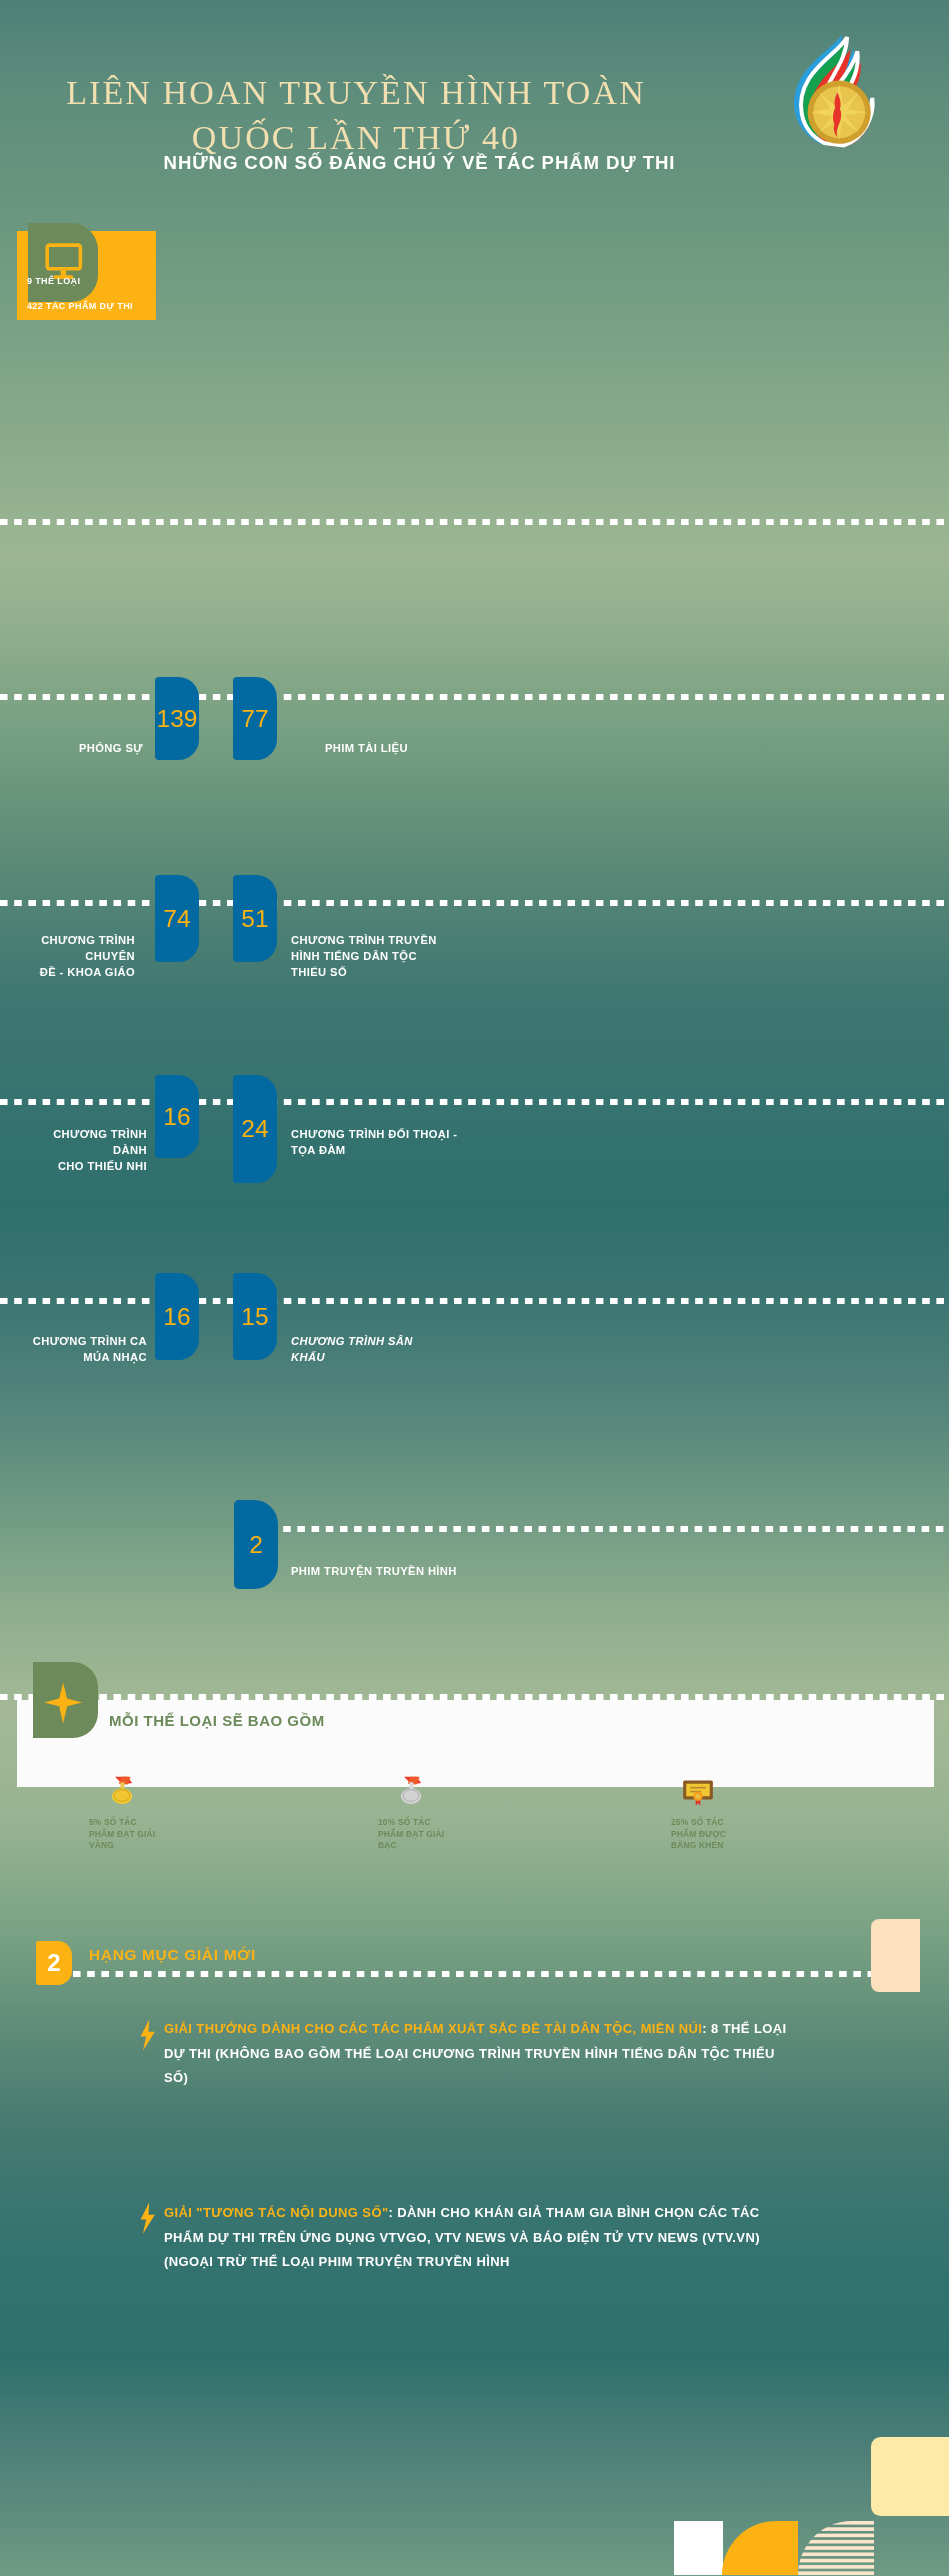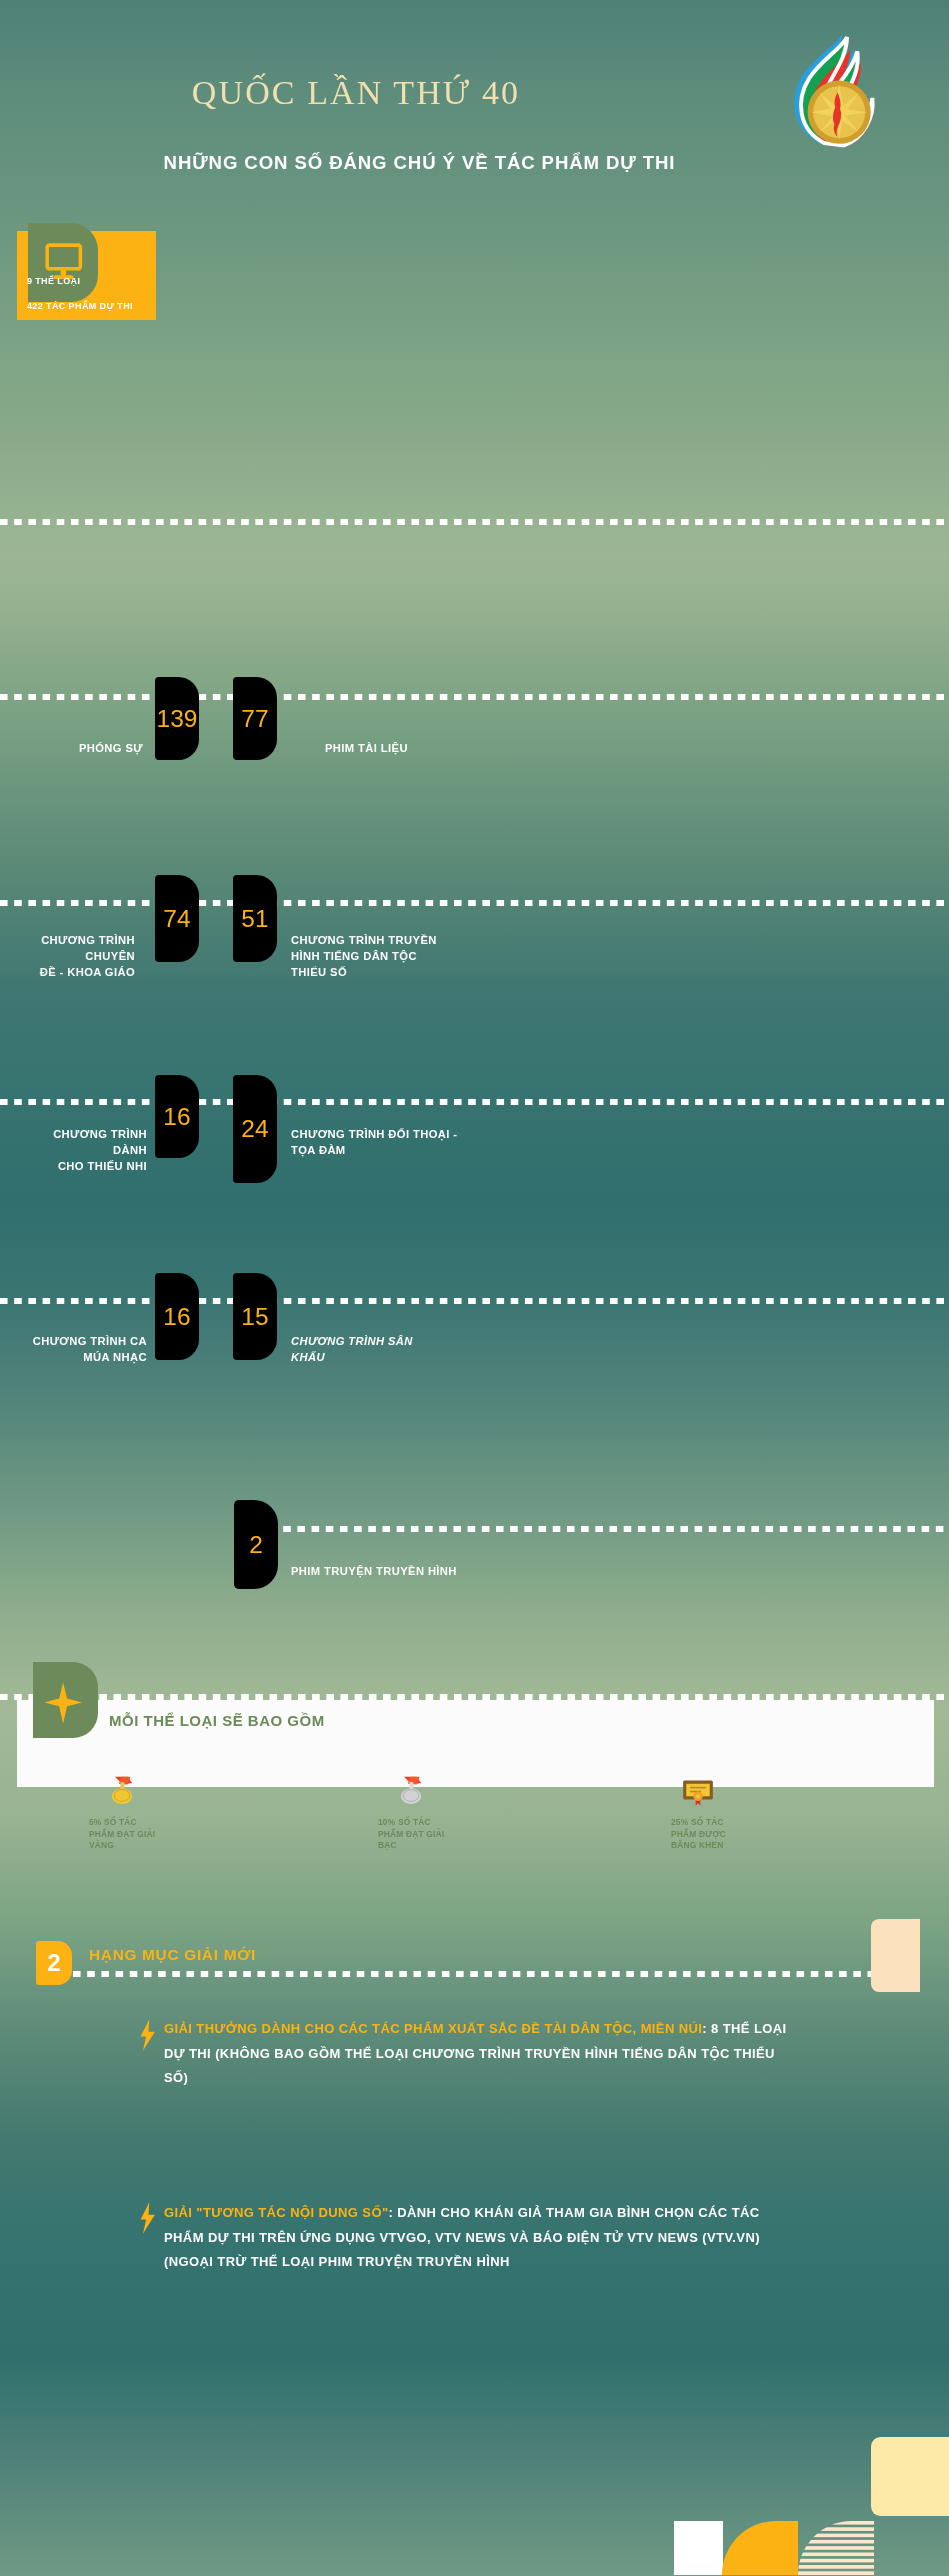--- a/index.html
+++ b/index.html
@@ -42,21 +42,21 @@
   
   .sumbox { position:absolute; left:17.4px; top:231px; width:139px; height:89px; background:#fbb212; }
   .sumIcon {
     position:absolute; left:55px; top:-8px; width:73px; height:84px;
     background:#6c8a5a; border-radius:0 28.5px 28.5px 0; border-top-left-radius:0;
   }
   .sumline { position:absolute; left:9.5px; color:#fff; font-weight:700; font-size:9px; letter-spacing:0.4px; }
 
   
   .card {
-    position:absolute; width:44px; background:#000000;
+    position:absolute; width:44px; background:#0369a1;
     border-radius:4px 20.6px 20.6px 4px;
     display:flex; align-items:center; justify-content:center;
     color:#fbb212; font-weight:300; font-size:24.5px; letter-spacing:0;
     font-family:"Liberation Sans", sans-serif;
   }
   .lbl { position:absolute; color:#ffffff; font-weight:700; font-size:11.2px; line-height:1.42; letter-spacing:0.4px; }
   .lbl.right { text-align:left; }
   .lbl.left  { text-align:right; }
 
   
@@ -88,20 +88,21 @@
     background-image:linear-gradient(180deg,#fde6cb 0 3.2px,transparent 3.2px 6.3px);
     background-size:100% 6.3px; border-radius:76px 0 0 0;
   }
   .fYellow { position:absolute; left:871px; top:2437px; width:79px; height:79px; background:#fdeaa8; border-radius:9.5px 0 0 9.5px; }
 </style>
 </head>
 <body>
 
 <div class="hdr">
   <div class="title">
+    <div>LIÊN HOAN TRUYỀN HÌNH TOÀN</div>
     <div>QUỐC LẦN THỨ 40</div>
   </div>
   <div class="subtitle">NHỮNG CON SỐ ĐÁNG CHÚ Ý VỀ TÁC PHẨM DỰ THI</div>
 
   <div class="logo">
     <svg width="139" height="119" viewBox="0 0 176 150">
       <path d="M96 146 C58 128 52 88 72 58 C88 34 112 22 122 6 C120 30 108 46 98 64 C88 82 90 104 104 112 C94 98 98 82 110 68 C122 54 132 40 136 24 C140 48 130 66 120 82 C112 96 114 110 124 116 C140 124 156 108 158 86 C162 112 146 140 120 147 Z" fill="#2a9ddb"></path>
       <path d="M101 147 C68 130 64 92 82 64 C97 42 118 30 128 14 C127 38 116 54 107 70 C98 88 100 106 112 114 C103 100 107 86 118 73 C129 59 138 46 142 32 C145 54 136 70 127 85 C120 98 122 110 131 116 C145 123 159 108 161 89 C164 113 150 140 126 148 Z" fill="#15a050"></path>
       <path d="M107 148 C78 132 75 97 91 72 C104 52 123 40 132 26 C131 47 122 61 114 76 C106 92 107 108 118 115 C110 102 113 90 123 78 C133 65 141 53 145 41 C147 60 139 74 131 87 C125 99 126 110 134 115 C146 121 159 108 161 91 C163 113 151 139 130 147 Z" fill="#e8332a"></path>
       <path d="M99 144 C67 128 62 91 80 62 C96 38 118 27 128 10 C127 34 115 50 106 67 C96 85 98 104 111 112 C101 98 105 84 117 70 C128 56 137 43 141 28 C144 51 134 68 125 84 C118 97 120 109 129 115 C144 122 158 107 160 87 C163 112 148 139 124 147 Z" fill="none" stroke="#ffffff" stroke-width="5"></path>

